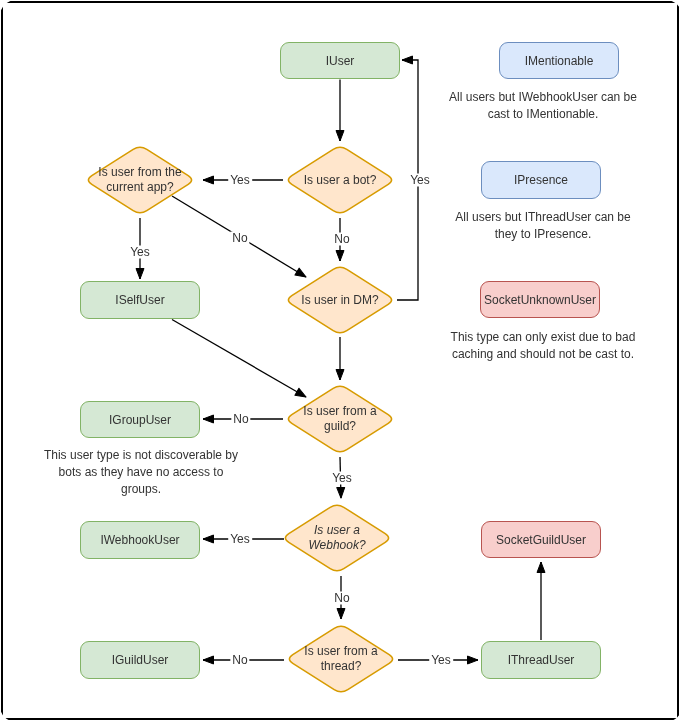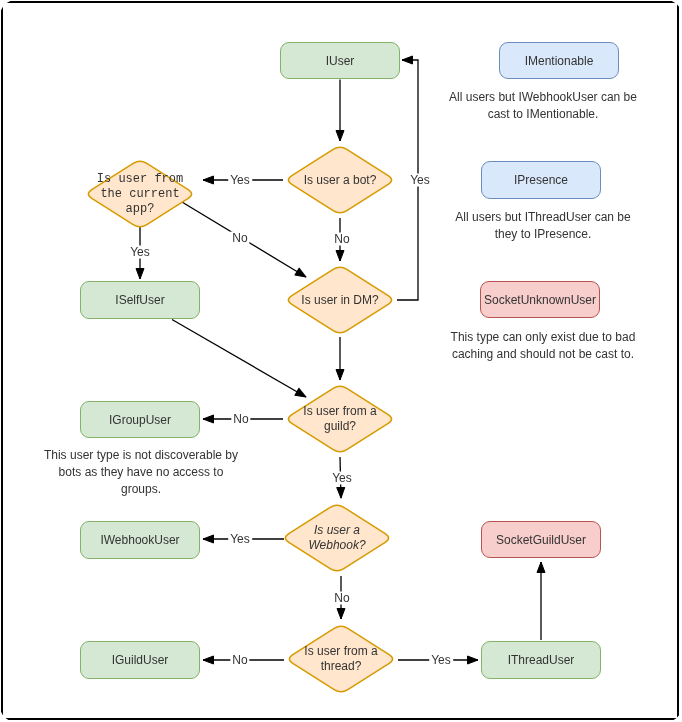--- a/index.html
+++ b/index.html
@@ -56,21 +56,21 @@
   <div class="node blue" style="left:499px;top:42px;width:120px;height:37px;">IMentionable</div>
   <div class="node blue" style="left:481px;top:161px;width:120px;height:38px;">IPresence</div>
   <div class="node red" style="left:480px;top:281px;width:120px;height:37px;">SocketUnknownUser</div>
   <div class="node green" style="left:80px;top:281px;width:120px;height:38px;">ISelfUser</div>
   <div class="node green" style="left:80px;top:401px;width:120px;height:37px;">IGroupUser</div>
   <div class="node green" style="left:80px;top:521px;width:120px;height:38px;">IWebhookUser</div>
   <div class="node green" style="left:80px;top:641px;width:120px;height:38px;">IGuildUser</div>
   <div class="node red" style="left:481px;top:521px;width:120px;height:37px;">SocketGuildUser</div>
   <div class="node green" style="left:481px;top:641px;width:120px;height:38px;">IThreadUser</div>
 
-  <div class="decision" style="left:83px;top:157px;width:114px;height:74px;font-family:Liberation Mono, monospace;">
+  <div class="decision" style="left:83px;top:143px;width:114px;height:74px;">
     <svg width="114" height="74" viewBox="0 0 114 74">
       <path d="M63.8,6.3 L105.2,32.7 Q112,37 105.2,41.3 L63.8,67.7 Q57,72 50.2,67.7 L8.8,41.3 Q2,37 8.8,32.7 L50.2,6.3 Q57,2 63.8,6.3 Z" fill="#ffe6cc" stroke="#d79b00" stroke-width="1.5"></path>
     </svg>
     <span class="dlabel">Is user from the current app?</span>
   </div>
   <div class="decision" style="left:283px;top:143px;width:114px;height:74px;">
     <svg width="114" height="74" viewBox="0 0 114 74">
       <path d="M63.8,6.3 L105.2,32.7 Q112,37 105.2,41.3 L63.8,67.7 Q57,72 50.2,67.7 L8.8,41.3 Q2,37 8.8,32.7 L50.2,6.3 Q57,2 63.8,6.3 Z" fill="#ffe6cc" stroke="#d79b00" stroke-width="1.5"></path>
     </svg>
     <span class="dlabel">Is user a bot?</span>

